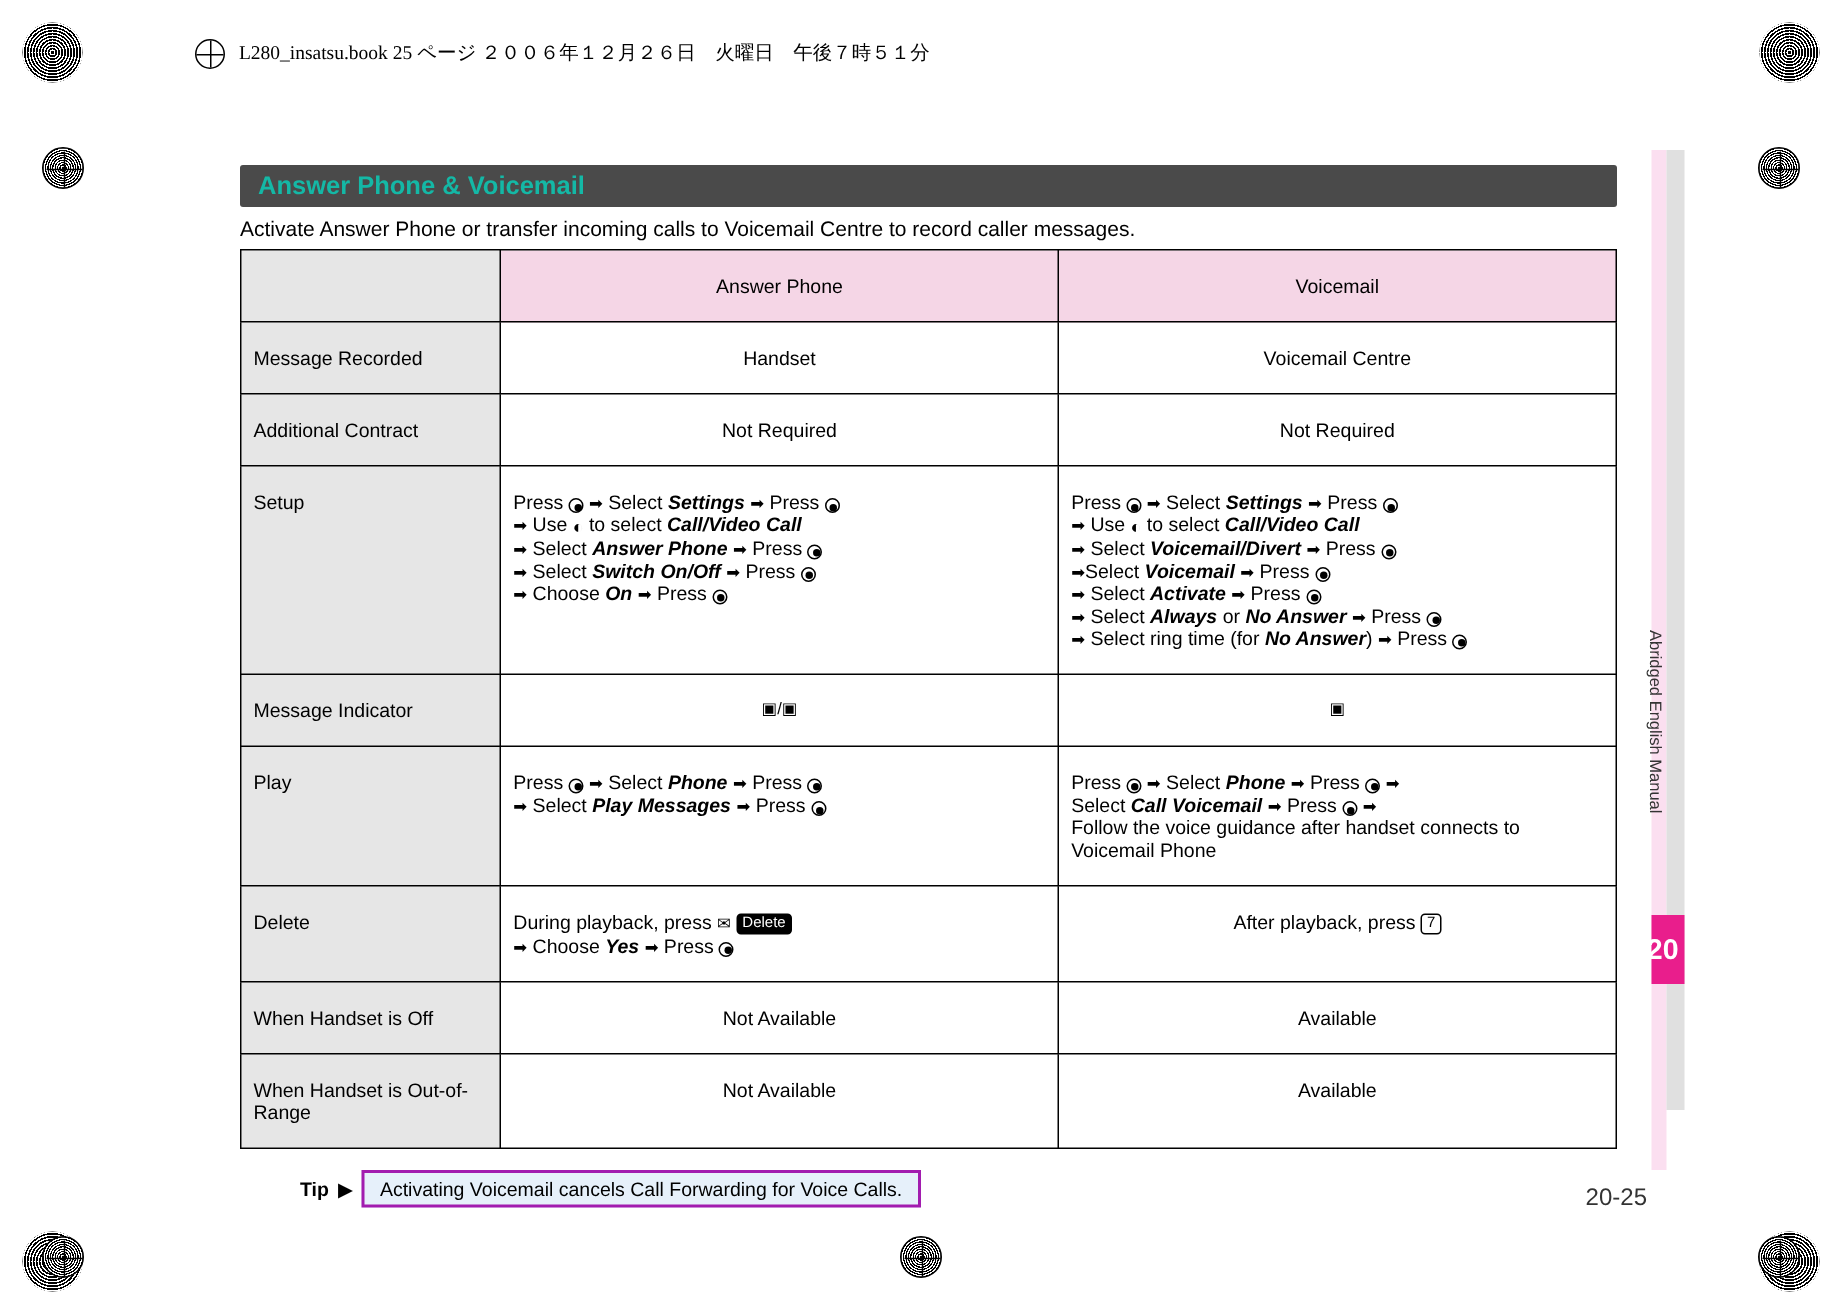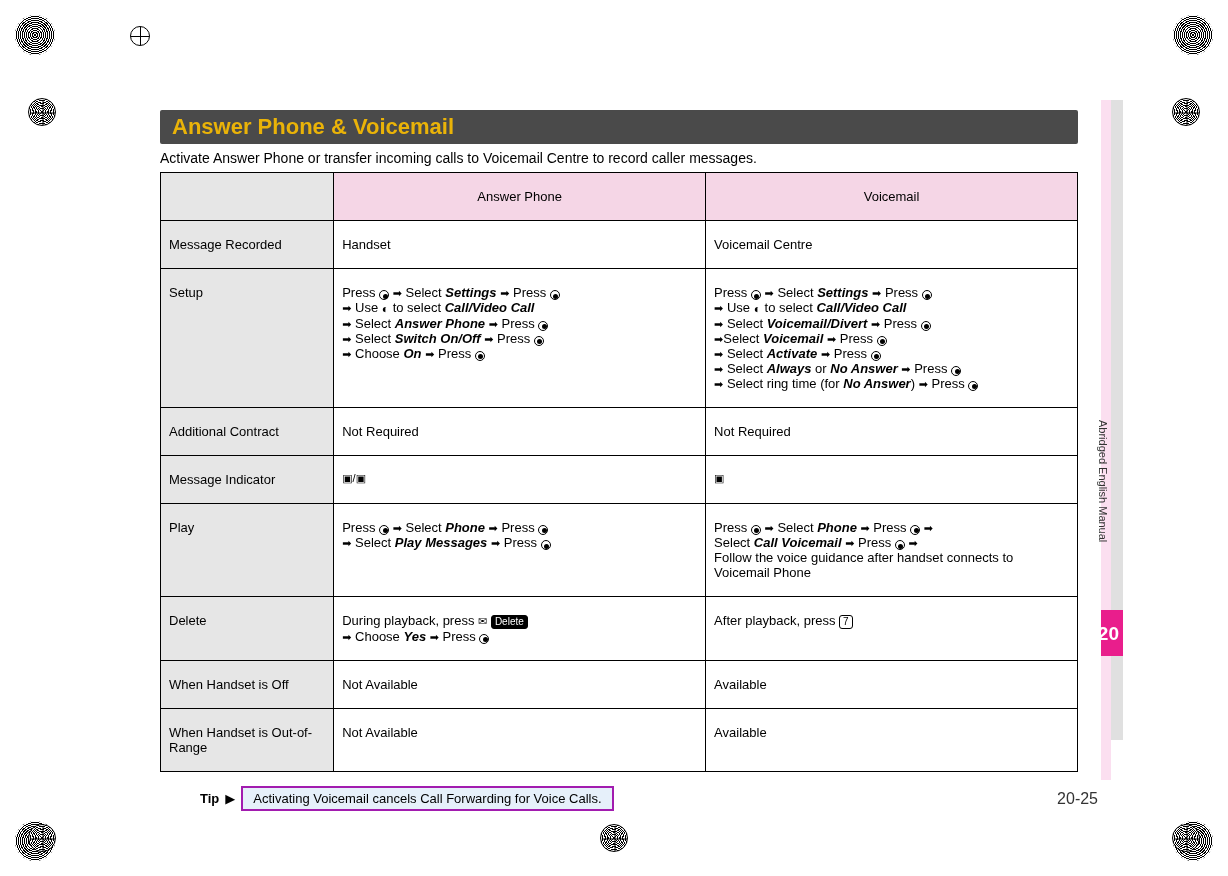--- a/index.html
+++ b/index.html
@@ -74,23 +74,23 @@
 
   .page {
     position: absolute;
     top: 110px;
     left: 160px;
     right: 150px;
   }
 
   .section-title {
     background: #4a4a4a;
-    color: #eab308;
+    color: #14b8a6;
     font-weight: bold;
-    font-size: 22px;
+    font-size: 17px;
     padding: 4px 12px;
     border-radius: 2px;
   }
   .intro {
     font-size: 14px;
     margin: 6px 0;
   }
 
   table.comp {
     border-collapse: collapse;
@@ -103,21 +103,21 @@
     vertical-align: top;
   }
   table.comp thead th.col-label { background: #f5d6e6; font-weight: normal; text-align:center; }
   table.comp thead th.blank { background: #e6e6e6; }
   table.comp tbody th.rowhead {
     background: #e6e6e6;
     font-weight: normal;
     text-align: left;
     width: 170px;
   }
-  table.comp td.center { }
+  table.comp td.center { text-align: center; }
   table.comp td { width: 365px; }
 
   .arrow { display:inline-block; font-size:11px; vertical-align:middle; }
   .bullet { display:inline-block; width:10px; height:10px; border:1.5px solid #000; border-radius:50%; position:relative; vertical-align:text-bottom; }
   .bullet::after { content:""; position:absolute; width:5px; height:5px; background:#000; border-radius:50%; top:2.5px; left:2.5px; }
   .dpad { display:inline-block; font-size:12px; vertical-align:middle; }
   .keybox { display:inline-block; border:1px solid #000; border-radius:3px; padding:0 3px; font-size:10px; line-height:12px; vertical-align:middle; }
   .keybox.black { background:#000; color:#fff; }
   .mail { display:inline-block; font-size:11px; vertical-align:middle; }
   .icon-ind { font-size:11px; }
@@ -168,20 +168,21 @@
   </div>
 <div class="reg-mark-small bottom-mark-right">
     <div class="cross-mark" style="position:absolute;top:2px;left:2px;"></div>
   </div>
 <div class="reg-mark-small cross-bottom">
     <div class="cross-mark" style="position:absolute;top:2px;left:2px;"></div>
   </div>
 
 <div class="meta-line">
   <span class="small-circle"></span>
+  <span>L280_insatsu.book 25 ページ ２００６年１２月２６日　火曜日　午後７時５１分</span>
 </div>
 
 <div class="page">
 
   <div class="section-title">Answer Phone &amp; Voicemail</div>
   <div class="intro">Activate Answer Phone or transfer incoming calls to Voicemail Centre to record caller messages.</div>
 
   <table class="comp">
     <thead>
       <tr>
@@ -192,55 +193,55 @@
     </thead>
     <tbody>
 
       <tr>
         <th class="rowhead">Message Recorded</th>
         <td class="center">Handset</td>
         <td class="center">Voicemail Centre</td>
       </tr>
 
       <tr>
-        <th class="rowhead">Setup</th>
-        <td>
-          <span>Press </span><span class="bullet"></span>
-          <span class="arrow">➡</span><span> Select </span><span class="bi">Settings</span>
-          <span class="arrow">➡</span><span> Press </span><span class="bullet"></span><br>
-          <span class="arrow">➡</span><span> Use </span><span class="dpad">◐</span><span> to select  </span><span class="bi">Call/Video Call</span><br>
-          <span class="arrow">➡</span><span> Select </span><span class="bi">Answer Phone</span>
-          <span class="arrow">➡</span><span> Press </span><span class="bullet"></span><br>
-          <span class="arrow">➡</span><span> Select </span><span class="bi">Switch On/Off</span>
-          <span class="arrow">➡</span><span> Press </span><span class="bullet"></span><br>
-          <span class="arrow">➡</span><span> Choose </span><span class="bi">On</span>
-          <span class="arrow">➡</span><span> Press </span><span class="bullet"></span>
-        </td>
-        <td>
-          <span>Press </span><span class="bullet"></span>
-          <span class="arrow">➡</span><span> Select </span><span class="bi">Settings</span>
-          <span class="arrow">➡</span><span> Press </span><span class="bullet"></span><br>
-          <span class="arrow">➡</span><span> Use </span><span class="dpad">◐</span><span> to select </span><span class="bi">Call/Video Call</span><br>
-          <span class="arrow">➡</span><span> Select </span><span class="bi">Voicemail/Divert</span>
-          <span class="arrow">➡</span><span> Press </span><span class="bullet"></span><br>
-          <span class="arrow">➡</span><span>Select </span><span class="bi">Voicemail</span>
-          <span class="arrow">➡</span><span> Press </span><span class="bullet"></span><br>
-          <span class="arrow">➡</span><span> Select </span><span class="bi">Activate</span>
-          <span class="arrow">➡</span><span> Press </span><span class="bullet"></span><br>
-          <span class="arrow">➡</span><span> Select </span><span class="bi">Always</span><span> or </span><span class="bi">No Answer</span>
-          <span class="arrow">➡</span><span> Press </span><span class="bullet"></span><br>
-          <span class="arrow">➡</span><span> Select ring time (for </span><span class="bi">No Answer</span><span>) </span>
-          <span class="arrow">➡</span><span> Press </span><span class="bullet"></span>
-        </td>
-      </tr>
-
-      <tr>
         <th class="rowhead">Additional Contract</th>
         <td class="center">Not Required</td>
         <td class="center">Not Required</td>
+      </tr>
+
+      <tr>
+        <th class="rowhead">Setup</th>
+        <td>
+          <span>Press </span><span class="bullet"></span>
+          <span class="arrow">➡</span><span> Select </span><span class="bi">Settings</span>
+          <span class="arrow">➡</span><span> Press </span><span class="bullet"></span><br>
+          <span class="arrow">➡</span><span> Use </span><span class="dpad">◐</span><span> to select  </span><span class="bi">Call/Video Call</span><br>
+          <span class="arrow">➡</span><span> Select </span><span class="bi">Answer Phone</span>
+          <span class="arrow">➡</span><span> Press </span><span class="bullet"></span><br>
+          <span class="arrow">➡</span><span> Select </span><span class="bi">Switch On/Off</span>
+          <span class="arrow">➡</span><span> Press </span><span class="bullet"></span><br>
+          <span class="arrow">➡</span><span> Choose </span><span class="bi">On</span>
+          <span class="arrow">➡</span><span> Press </span><span class="bullet"></span>
+        </td>
+        <td>
+          <span>Press </span><span class="bullet"></span>
+          <span class="arrow">➡</span><span> Select </span><span class="bi">Settings</span>
+          <span class="arrow">➡</span><span> Press </span><span class="bullet"></span><br>
+          <span class="arrow">➡</span><span> Use </span><span class="dpad">◐</span><span> to select </span><span class="bi">Call/Video Call</span><br>
+          <span class="arrow">➡</span><span> Select </span><span class="bi">Voicemail/Divert</span>
+          <span class="arrow">➡</span><span> Press </span><span class="bullet"></span><br>
+          <span class="arrow">➡</span><span>Select </span><span class="bi">Voicemail</span>
+          <span class="arrow">➡</span><span> Press </span><span class="bullet"></span><br>
+          <span class="arrow">➡</span><span> Select </span><span class="bi">Activate</span>
+          <span class="arrow">➡</span><span> Press </span><span class="bullet"></span><br>
+          <span class="arrow">➡</span><span> Select </span><span class="bi">Always</span><span> or </span><span class="bi">No Answer</span>
+          <span class="arrow">➡</span><span> Press </span><span class="bullet"></span><br>
+          <span class="arrow">➡</span><span> Select ring time (for </span><span class="bi">No Answer</span><span>) </span>
+          <span class="arrow">➡</span><span> Press </span><span class="bullet"></span>
+        </td>
       </tr>
 
       <tr>
         <th class="rowhead">Message Indicator</th>
         <td class="center icon-ind"><span>▣</span>/<span>▣</span></td>
         <td class="center icon-ind"><span>▣</span></td>
       </tr>
 
       <tr>
         <th class="rowhead">Play</th>

